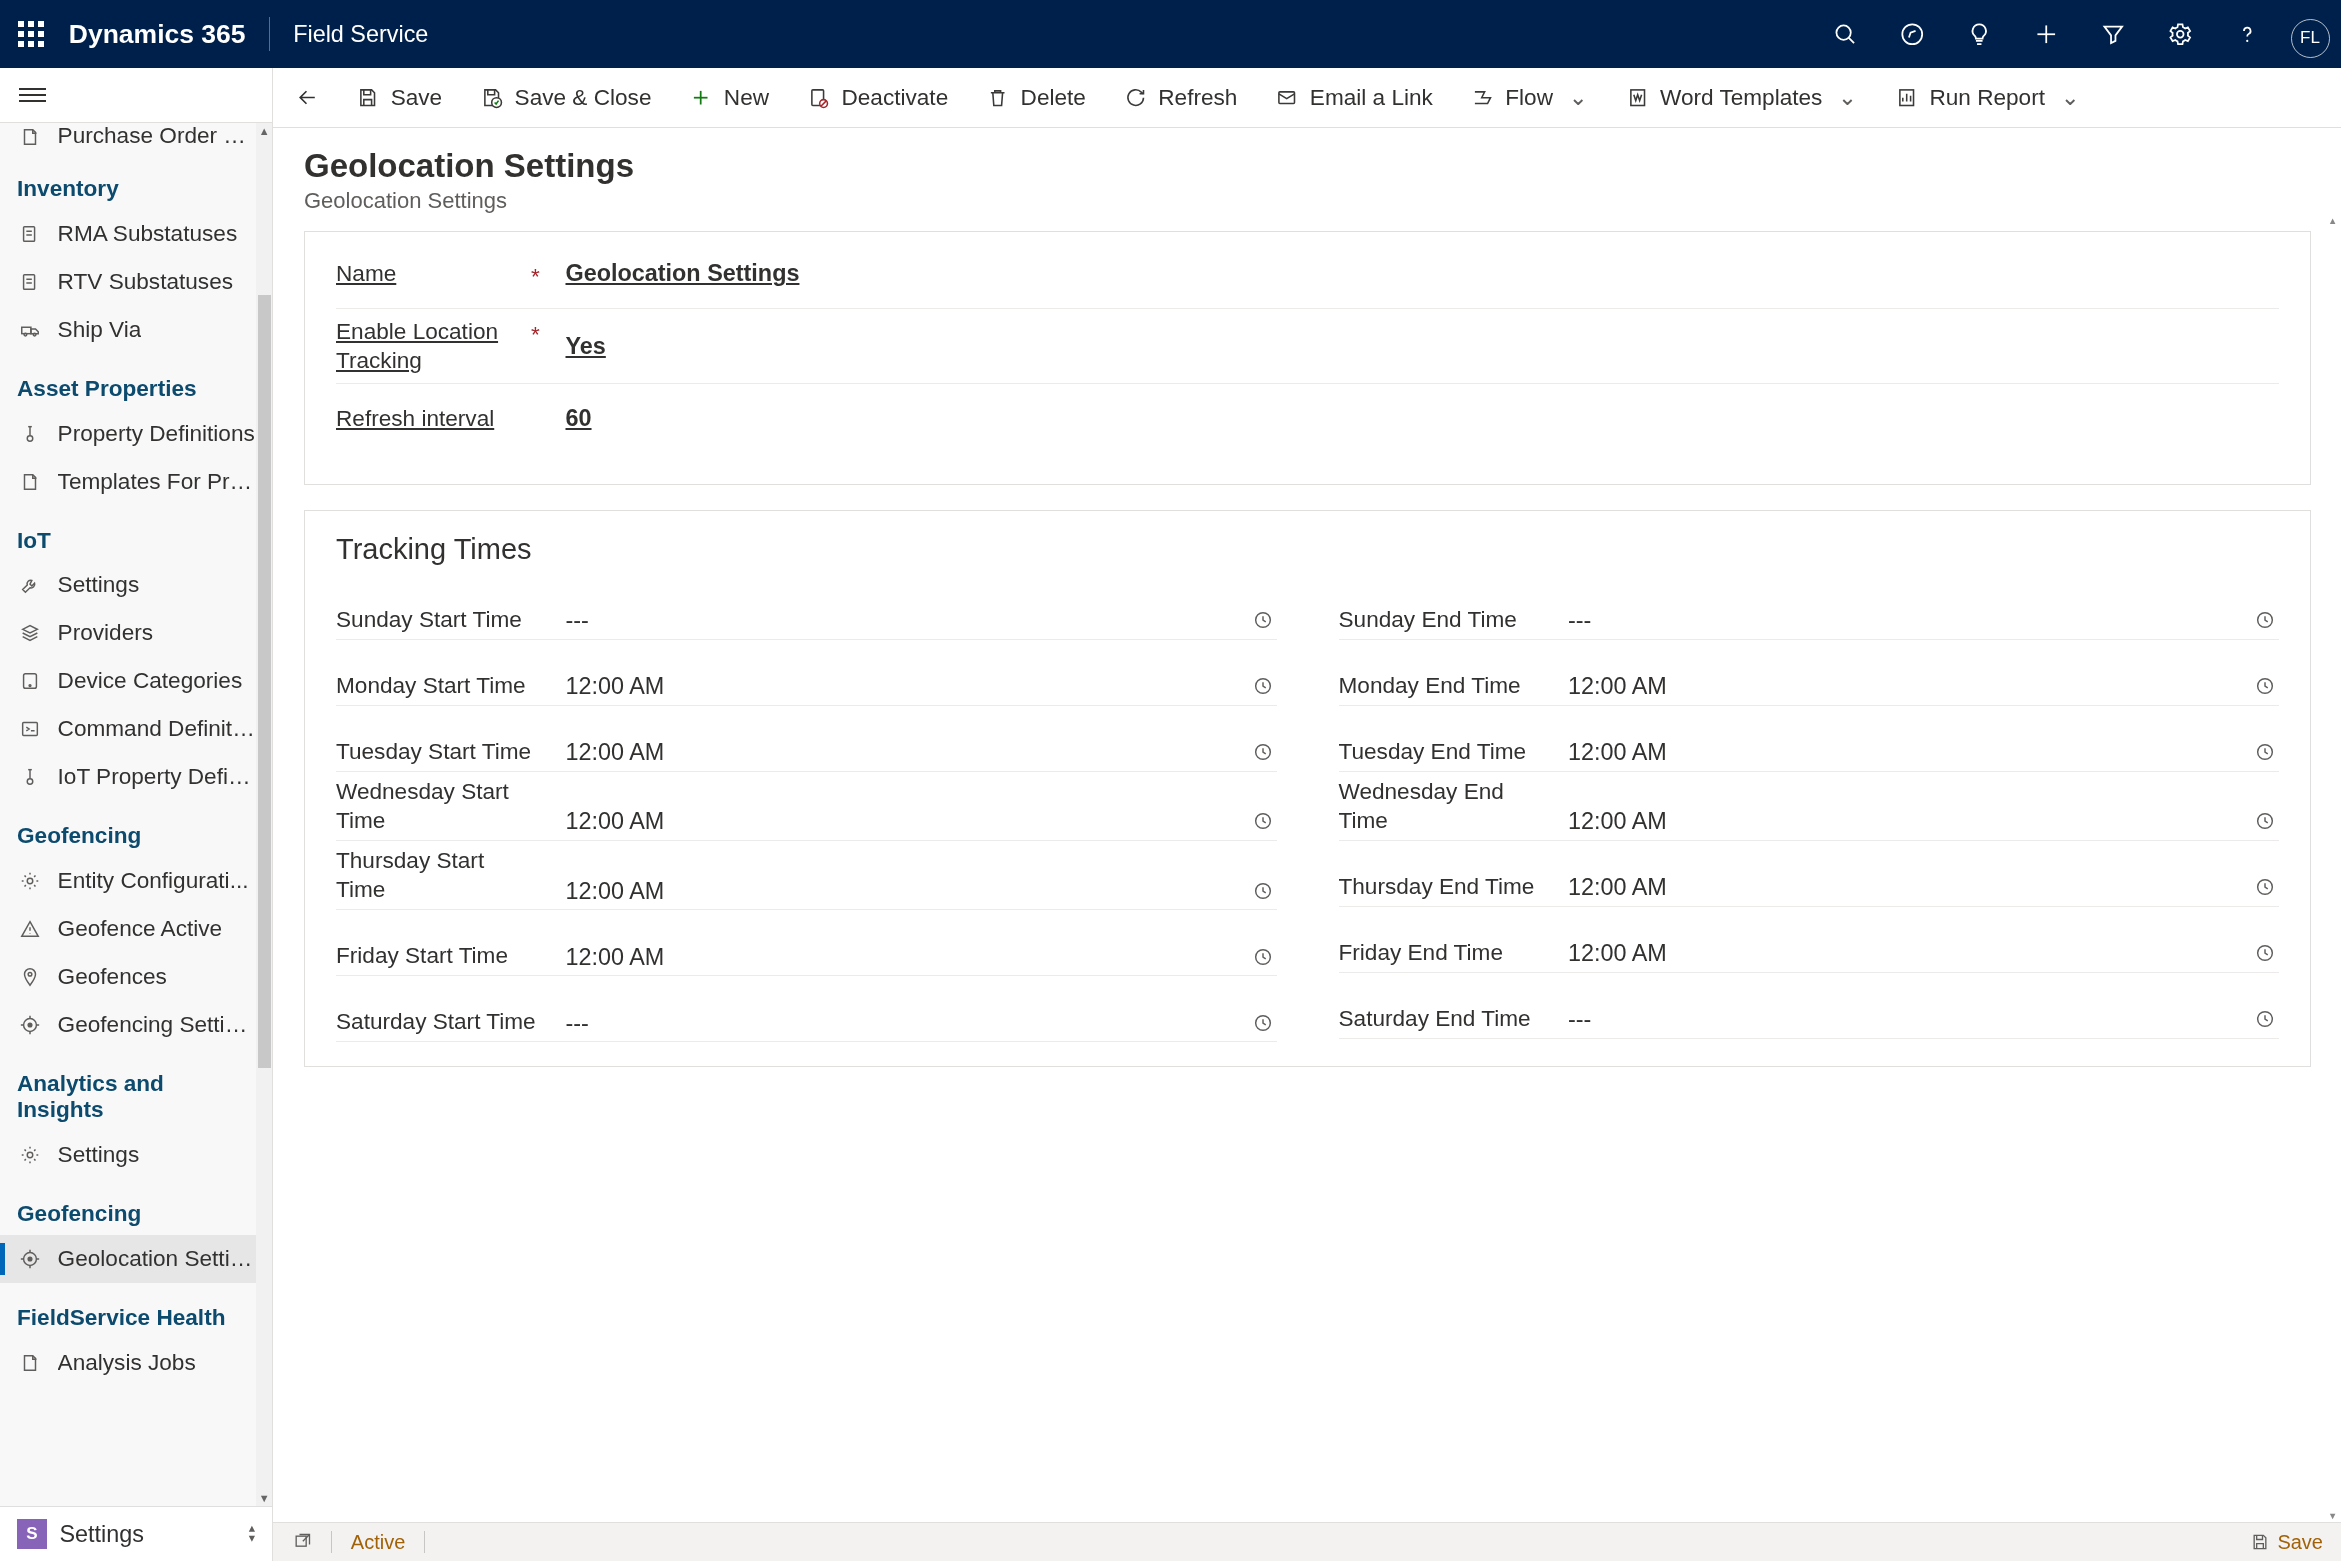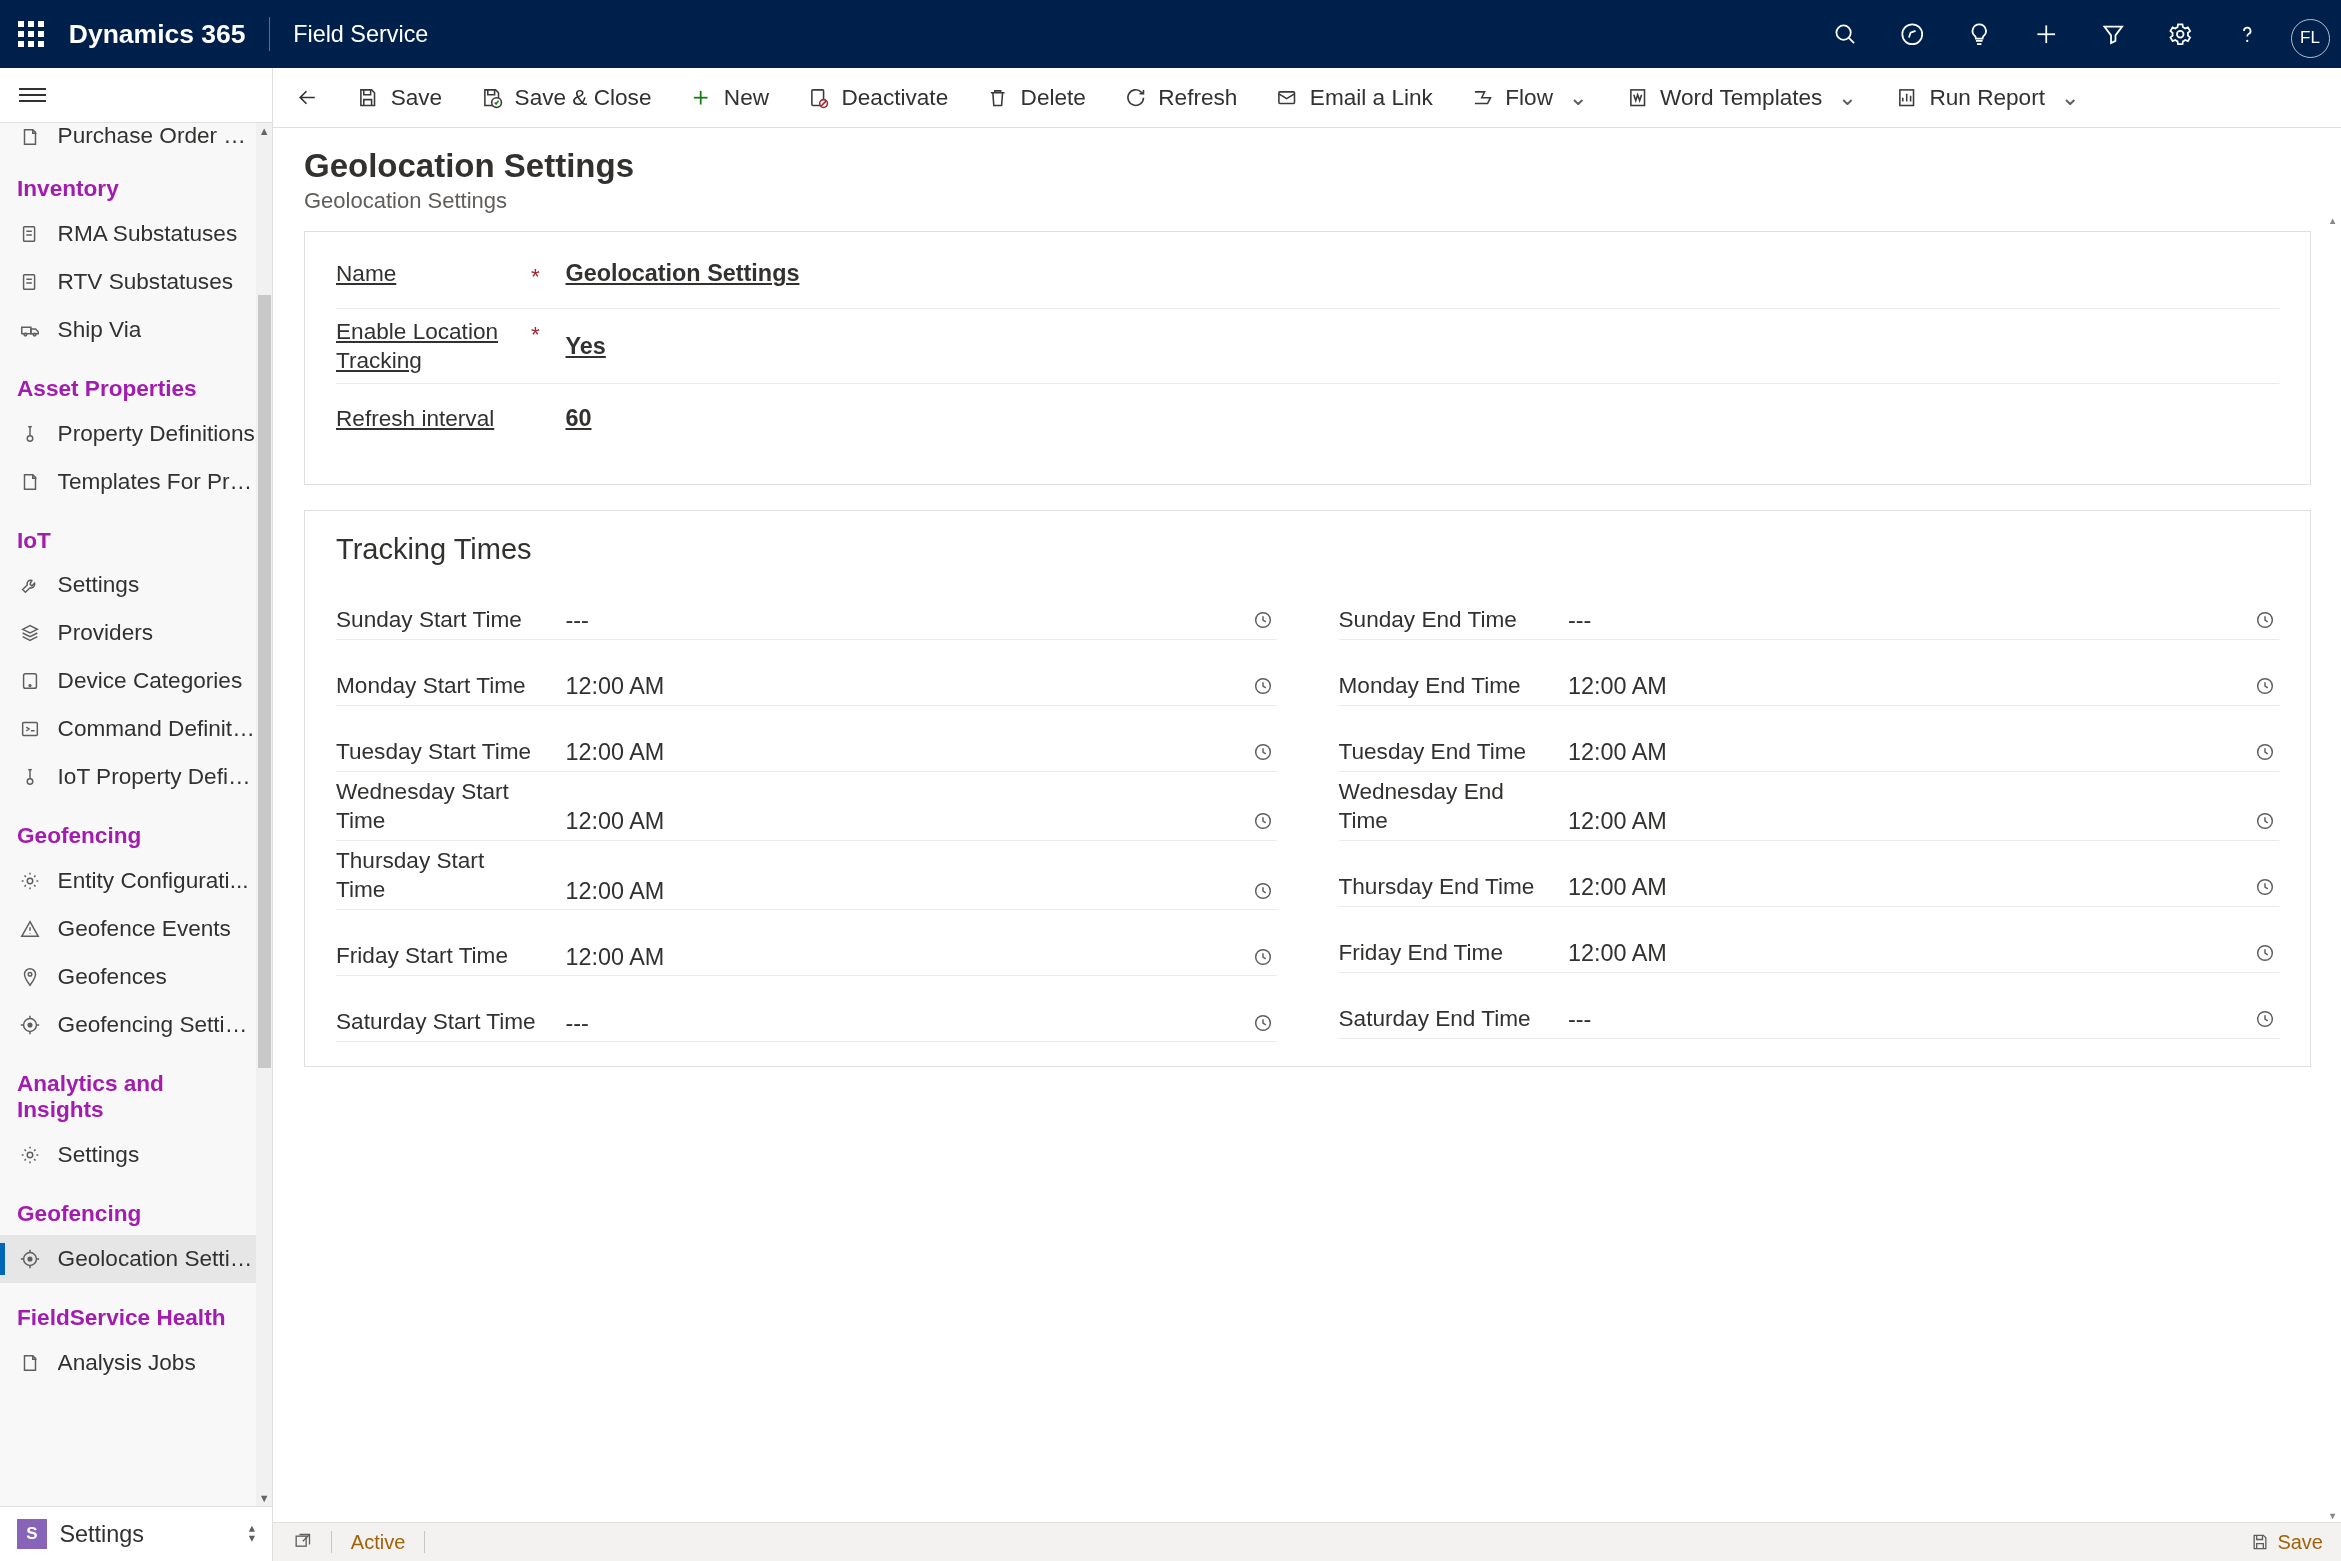--- a/index.html
+++ b/index.html
@@ -74,21 +74,21 @@
   .nav-scroll {
     flex: 1;
     overflow: hidden;
     position: relative;
     background: #f8f8f8;
   }
   .nav-inner { padding-bottom: 7.8px; }
   .nav-group-header {
     font-size: 22.6px; font-weight: 600;
     padding: 22px 17px 7.8px;
-    color: #a21caf;
+    color: #0c4a6e;
   }
   .nav-item {
     display: flex; align-items: center;
     height: 48px;
     padding: 0 17px;
     gap: 15.6px;
     font-size: 22.6px;
     cursor: pointer;
     position: relative;
     white-space: nowrap; overflow: hidden; text-overflow: ellipsis;
@@ -479,21 +479,21 @@
             </div>
             <div class="nav-label">Entity Configurati...</div>
           </div>
           <div class="nav-item">
             <div class="nav-icon">
               <svg width="22" height="22" viewBox="0 0 24 24" fill="none" stroke="#605e5c" stroke-width="1.6">
                 <path d="M12 4l9 16H3z"></path>
                 <path d="M12 10v4M12 17v.5"></path>
               </svg>
             </div>
-            <div class="nav-label">Geofence Events</div>
+            <div class="nav-label">Geofence Active</div>
           </div>
           <div class="nav-item">
             <div class="nav-icon">
               <svg width="22" height="22" viewBox="0 0 24 24" fill="none" stroke="#605e5c" stroke-width="1.6">
                 <path d="M12 3a6 6 0 0 1 6 6c0 4-6 12-6 12S6 13 6 9a6 6 0 0 1 6-6z"></path>
                 <circle cx="12" cy="9" r="2"></circle>
               </svg>
             </div>
             <div class="nav-label">Geofences</div>
           </div>

